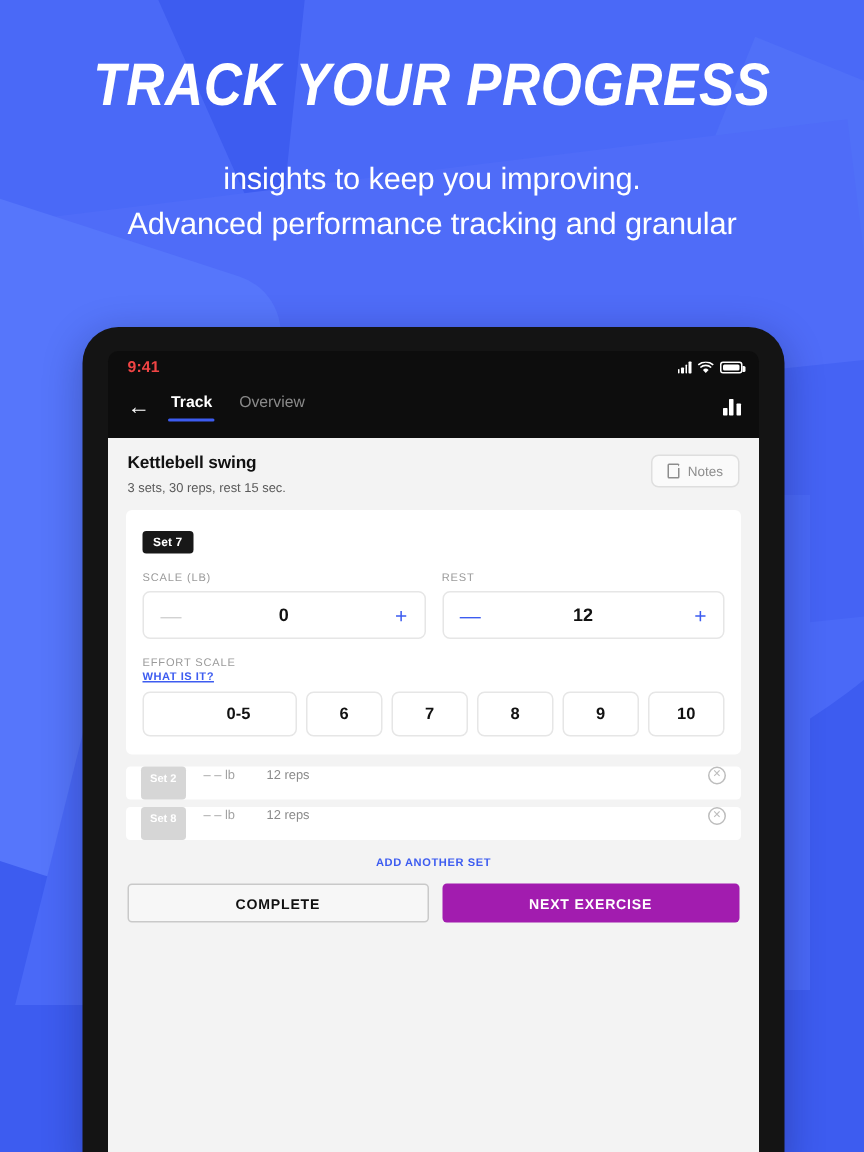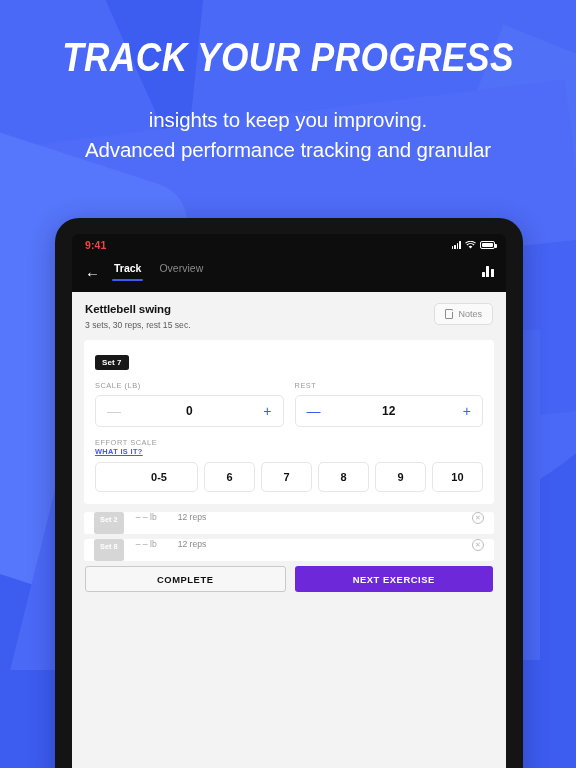--- a/index.html
+++ b/index.html
@@ -352,21 +352,21 @@
   .foot-btn {
     flex: 1;
     height: 26px;
     border-radius: 3px;
     display: flex; align-items: center; justify-content: center;
     font-size: 9.4px;
     font-weight: bold;
     letter-spacing: 0.55px;
   }
   .btn-complete { background: #f7f7f7; border: 1px solid #c9c9c9; color: #111; }
-  .btn-next { background: #6d28d9; color: #ffffff; }
+  .btn-next { background: #a21caf; color: #ffffff; }
 </style>
 </head>
 <body>
 
 <div class="bg-wrap">
   <div class="bg-shape shape-e"></div>
   <div class="bg-shape shape-a"></div>
   <div class="bg-shape shape-f"></div>
   <div class="bg-shape shape-c"></div>
   <div class="bg-shape shape-h"></div>
@@ -473,20 +473,21 @@
         <span class="set-row-r">12 reps</span>
         <span class="x-ico">✕</span>
       </div>
       <div class="set-row">
         <span class="set-row-badge">Set 8</span>
         <span class="set-row-w">– – lb</span>
         <span class="set-row-r">12 reps</span>
         <span class="x-ico">✕</span>
       </div>
 
+      <div class="add-set">ADD ANOTHER SET</div>
 
       <div class="foot-row">
         <div class="foot-btn btn-complete">COMPLETE</div>
         <div class="foot-btn btn-next">NEXT EXERCISE</div>
       </div>
 
     </div>
   </div>
 </div>
 

